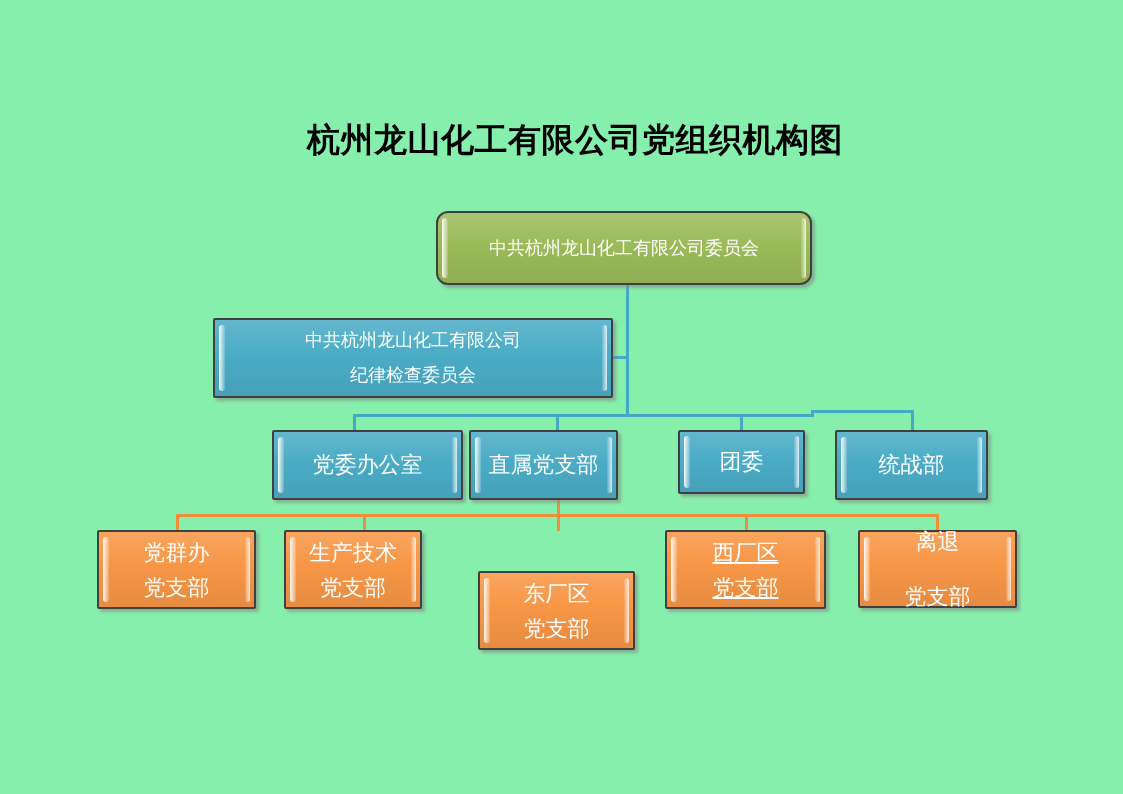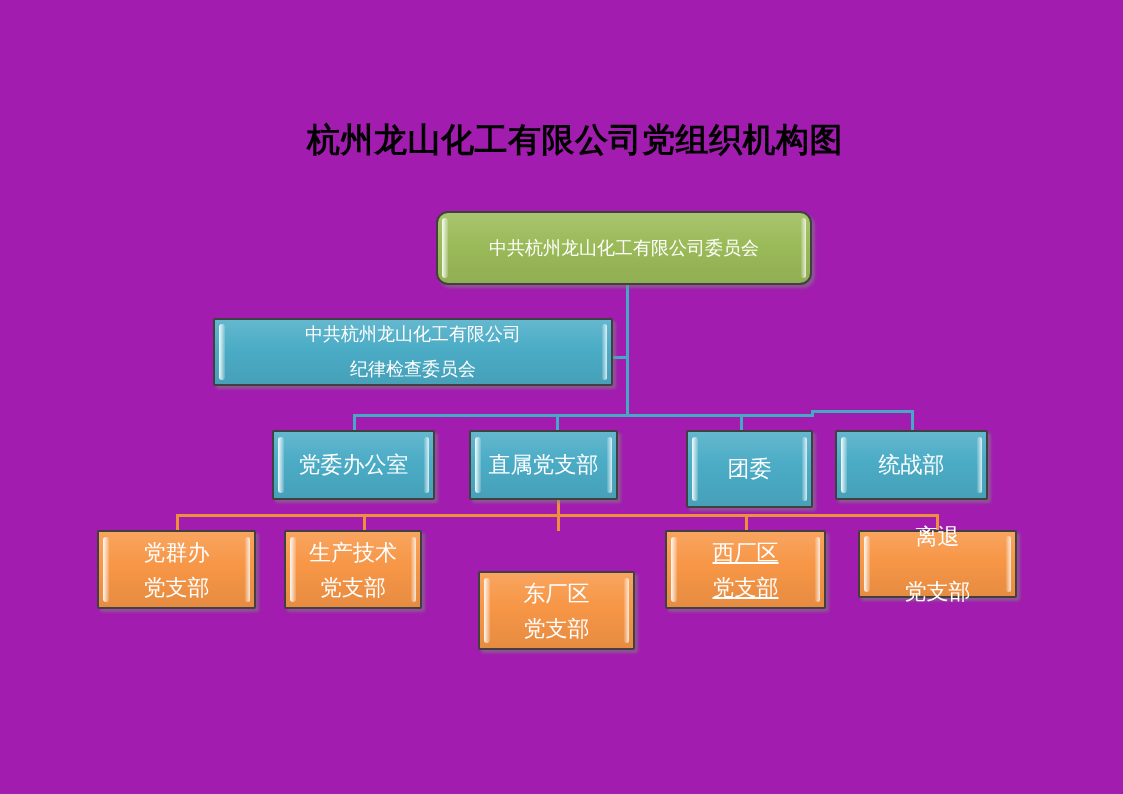--- a/index.html
+++ b/index.html
@@ -9,21 +9,21 @@
     --outline:#404040;
     --blue-connector:#45a9c5;
     --orange-connector:#ef8f3e;
     --node-text:#ffffff;
     --title-text:#000000;
   }
   html,body{margin:0;padding:0;background:#ffffff;}
   #page{
     position:relative;
     width:1123px;height:794px;
-    background:#a21caf;
+    background:#86efac;
     overflow:hidden;
     font-family:"Liberation Sans","DejaVu Sans",sans-serif;
   }
   .title{
     position:absolute;
     top:118px;left:575px;
     transform:translateX(-50%);
     white-space:nowrap;
     font-size:33px;
     font-weight:bold;
@@ -89,32 +89,32 @@
   <div class="cl o" style="left:176px;top:514px;width:3px;height:17px;"></div>
   <div class="cl o" style="left:363px;top:514px;width:3px;height:17px;"></div>
   <div class="cl o" style="left:557px;top:514px;width:3px;height:17px;"></div>
   <div class="cl o" style="left:745px;top:514px;width:3px;height:17px;"></div>
   <div class="cl o" style="left:936px;top:514px;width:3px;height:17px;"></div>
 
   <div class="node green fs-small" style="left:436px;top:211px;width:376px;height:74px;border-radius:12px;">
     <div>中共杭州龙山化工有限公司委员会</div>
   </div>
 
-  <div class="node blue fs-small two-line" style="left:213px;top:318px;width:400px;height:68px;align-items:center;">
+  <div class="node blue fs-small two-line" style="left:213px;top:318px;width:400px;height:80px;align-items:center;">
     <div class="line">中共杭州龙山化工有限公司</div>
     <div class="line">纪律检查委员会</div>
   </div>
 
-  <div class="node blue fs-big" style="left:272px;top:430px;width:163px;height:70px;">
+  <div class="node blue fs-big" style="left:272px;top:430px;width:191px;height:70px;">
     <div>党委办公室</div>
   </div>
   <div class="node blue fs-big" style="left:469px;top:430px;width:149px;height:70px;">
     <div>直属党支部</div>
   </div>
-  <div class="node blue fs-big" style="left:678px;top:430px;width:127px;height:78px;margin-left:8px;">
+  <div class="node blue fs-big" style="left:678px;top:430px;width:127px;height:64px;">
     <div>团委</div>
   </div>
   <div class="node blue fs-big" style="left:835px;top:430px;width:153px;height:70px;">
     <div>统战部</div>
   </div>
 
   <div class="node orange fs-big two-line" style="left:97px;top:530px;width:159px;height:79px;">
     <div class="line">党群办</div>
     <div class="line">党支部</div>
   </div>
@@ -123,18 +123,18 @@
     <div class="line">党支部</div>
   </div>
   <div class="node orange fs-big two-line" style="left:478px;top:530px;width:157px;height:79px;margin-top:41px;">
     <div class="line">东厂区</div>
     <div class="line">党支部</div>
   </div>
   <div class="node orange fs-big two-line" style="left:665px;top:530px;width:161px;height:79px;text-decoration:underline;">
     <div class="line">西厂区</div>
     <div class="line">党支部</div>
   </div>
-  <div class="node orange fs-big two-line" style="left:858px;top:530px;width:159px;height:68px;gap:20px;">
+  <div class="node orange fs-big two-line" style="left:858px;top:530px;width:159px;height:78px;gap:20px;">
     <div class="line">离退</div>
     <div class="line">党支部</div>
   </div>
 
 </div>
 
 </body></html>

